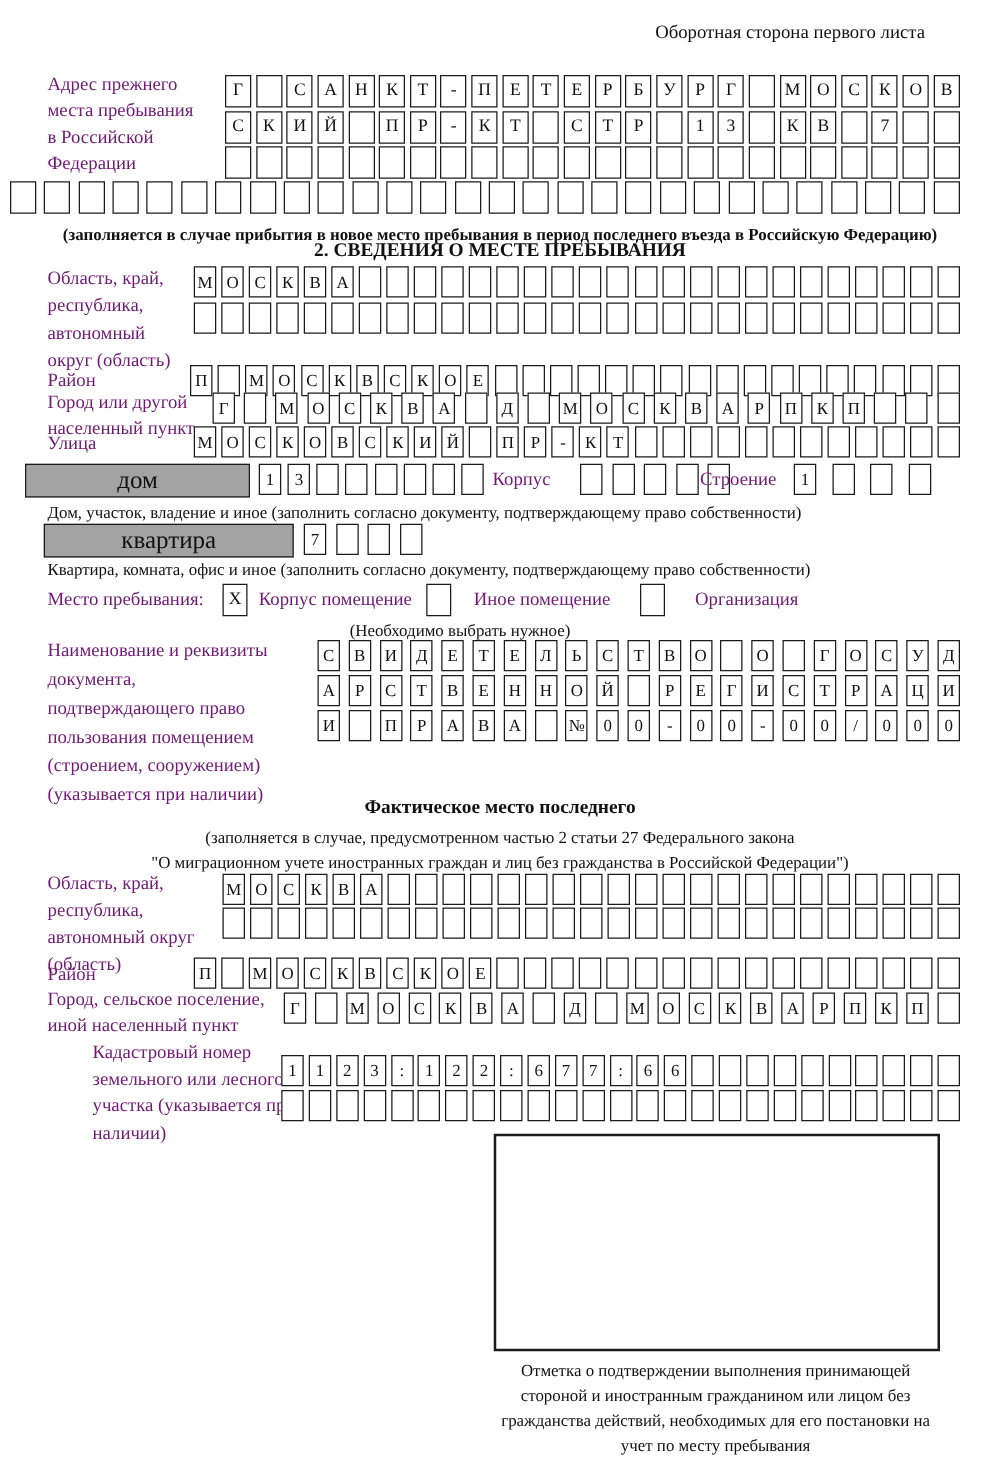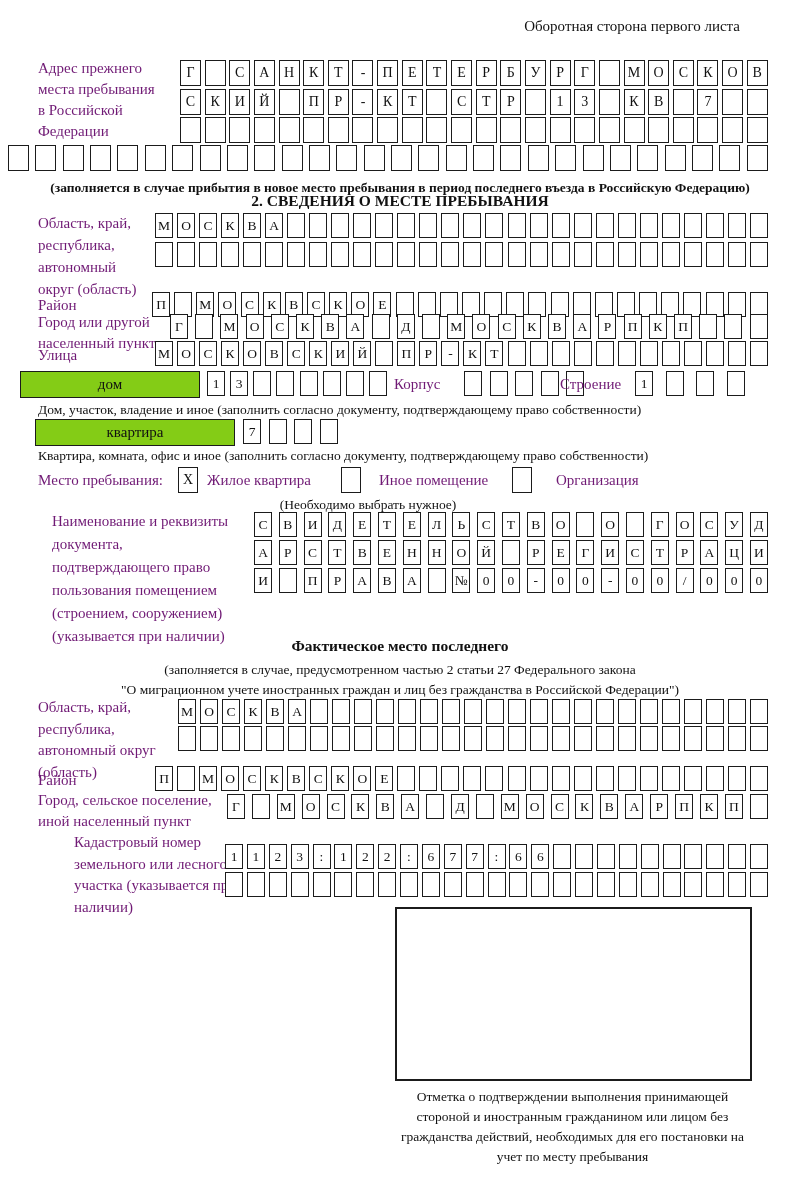--- a/index.html
+++ b/index.html
@@ -17,21 +17,21 @@
     display:flex;align-items:center;justify-content:center;
     font-size:13.5px;flex:none;background:#fff;
   }
   .boxrow.lg .cell{width:21px;height:26px;font-size:14px;}
   .checkbox{
     position:absolute;width:20px;height:26px;border:1.6px solid #1b1b1b;box-sizing:border-box;
     display:flex;align-items:center;justify-content:center;font-size:14px;background:#fff;
   }
   .named-rect{
     position:absolute;border:1.6px solid #1b1b1b;box-sizing:border-box;height:27px;
-    display:flex;align-items:center;justify-content:center;font-size:15px;background:#84cc16;text-align:right;
+    display:flex;align-items:center;justify-content:center;font-size:20px;background:#a3a3a3;text-align:right;
   }
   .stamp{
     position:absolute;border:2px solid #1b1b1b;box-sizing:border-box;background:#fff;
   }
 </style>
 </head>
 <body>
 
 <div class="note" style="top:18px;right:60px;font-size:15px;">Оборотная сторона первого листа</div>
 
@@ -334,28 +334,28 @@
 <div class="boxrow" style="left:243px;top:419px;width:95px;">
     <span class="cell">7</span>
     <span class="cell"></span>
     <span class="cell"></span>
     <span class="cell"></span>
   </div>
 <div class="note" style="left:38px;top:448px;">Квартира, комната, офис и иное (заполнить согласно документу, подтверждающему право собственности)</div>
 
 <div class="label" style="left:38px;top:470px;">Место пребывания:</div>
 <span class="checkbox" style="left:178px;top:467px;">X</span>
-<div class="label" style="left:207px;top:470px;">Жилое квартира</div>
+<div class="label" style="left:207px;top:470px;">Корпус помещение</div>
 <span class="checkbox" style="left:341px;top:467px;"></span>
 <div class="label" style="left:379px;top:470px;">Иное помещение</div>
 <span class="checkbox" style="left:512px;top:467px;"></span>
 <div class="label" style="left:556px;top:470px;">Организация</div>
 <div class="note" style="left:0;width:680px;text-align:center;top:497px;margin-left:28px;">(Необходимо выбрать нужное)</div>
 
-<div class="label" style="left:52px;top:510px;width:190px;line-height:23px;">Наименование и реквизиты документа, подтверждающего право пользования помещением (строением, сооружением) (указывается при наличии)</div>
+<div class="label" style="left:38px;top:510px;width:190px;line-height:23px;">Наименование и реквизиты документа, подтверждающего право пользования помещением (строением, сооружением) (указывается при наличии)</div>
 <div class="boxrow" style="left:254px;top:512px;width:514px;">
     <span class="cell">С</span>
     <span class="cell">В</span>
     <span class="cell">И</span>
     <span class="cell">Д</span>
     <span class="cell">Е</span>
     <span class="cell">Т</span>
     <span class="cell">Е</span>
     <span class="cell">Л</span>
     <span class="cell">Ь</span>

